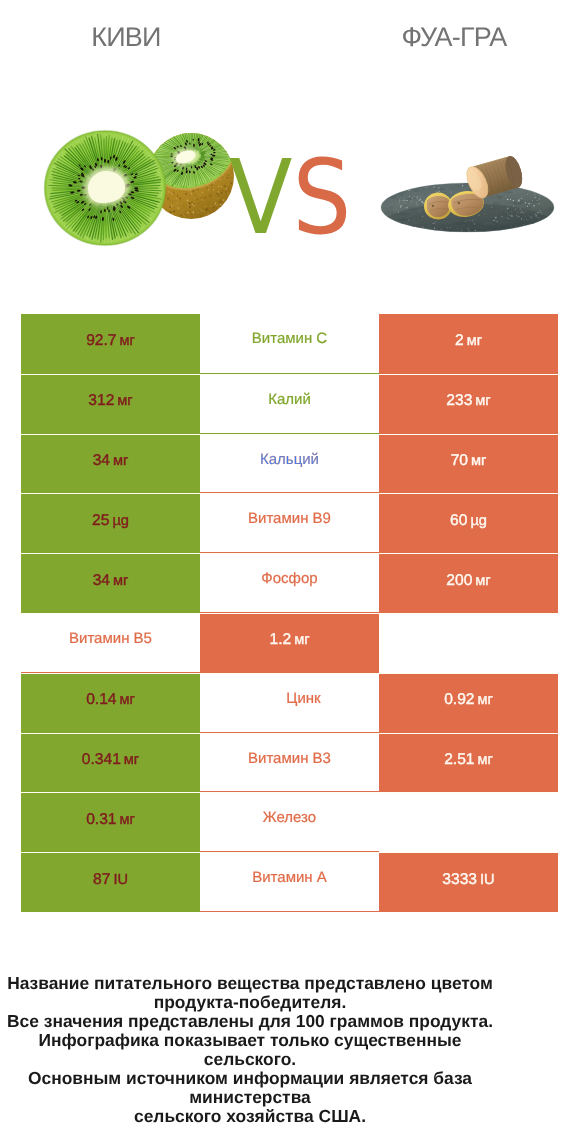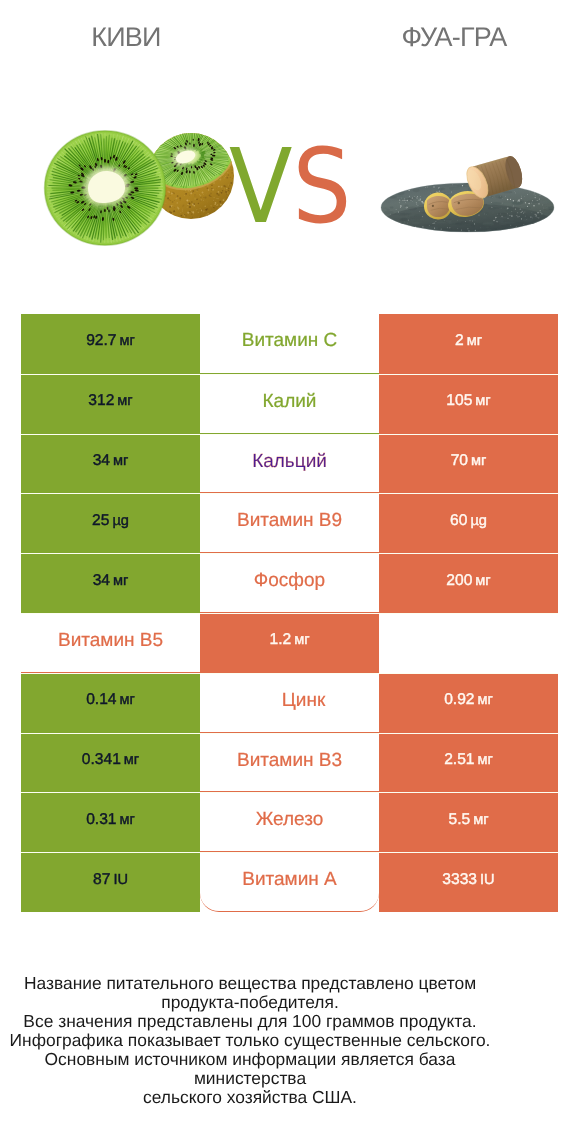--- a/index.html
+++ b/index.html
@@ -9,41 +9,41 @@
 
   .title{position:absolute;top:24px;font-size:27px;line-height:27px;color:#737373;font-weight:400;will-change:transform;
          text-align:center;text-transform:uppercase;letter-spacing:-0.8px;}
   #title-left{left:26px;width:200px;}
   #title-right{left:354px;width:200px;}
 
   .hero{position:absolute;left:0;top:120px;width:580px;height:140px;}
   #kiwi-svg{position:absolute;left:35px;top:0px;}
   #foie-svg{position:absolute;left:370px;top:0px;}
 
-  .vs{position:absolute;top:17px;left:229px;width:140px;height:110px;will-change:transform;
+  .vs{position:absolute;top:28px;left:229px;width:140px;height:110px;will-change:transform;
       font-family:"DejaVu Sans",sans-serif;font-stretch:condensed;
       font-size:103px;line-height:100px;font-weight:400;letter-spacing:0px;}
   #vs-v{color:#80a82e;}
   #vs-s{color:#d96a48;}
 
   .table{position:absolute;left:21px;top:314px;width:537px;}
   .row{display:flex;height:59.8px;box-sizing:border-box;}
   .row+.row{border-top:1.1px solid #fdfff2;margin-top:-0px;}
   .cell{position:relative;width:179px;box-sizing:border-box;}
-  .cell.left{background:#82a72f;color:#0f172a;}
+  .cell.left{background:#82a72f;color:#7f1d1d;}
   .cell.right{background:#e06c49;color:#fff8f1;padding-left:17px;}
   .cell.mid{background:#ffffff;border-bottom:1.3px solid #000;}
   .cell .inner{position:absolute;left:0;right:0;top:16px;text-align:center;white-space:nowrap;will-change:transform;}
   .cell.left .inner,.cell.right .inner{top:17.5px;}
   .num{font-size:15.6px;font-weight:400;-webkit-text-stroke:0.42px;}
   .unit{font-size:14.6px;font-weight:400;-webkit-text-stroke:0.42px;margin-left:3px;}
-  .label{font-size:19px;font-weight:400;-webkit-text-stroke:0.22px;letter-spacing:0;}
+  .label{font-size:15px;font-weight:400;-webkit-text-stroke:0.22px;letter-spacing:0;}
 
   .footer{position:absolute;left:0;top:973.5px;width:500px;text-align:center;will-change:transform;
-          font-size:17.4px;line-height:18.95px;color:#1a1a1a;font-weight:400;}
+          font-size:17.4px;line-height:18.95px;color:#1a1a1a;font-weight:700;}
 </style>
 </head>
 <body>
 
 <div class="page">
   <div class="title" id="title-left">Киви</div>
   <div class="title" id="title-right">Фуа-гра</div>
 
   <div class="hero">
 
@@ -1820,29 +1820,29 @@
         </div>
       </div>
       <div class="row">
         <div class="cell left">
           <div class="inner"><span class="num">312</span><span class="unit">мг</span></div>
         </div>
         <div class="cell mid" style="border-bottom-color: rgb(130, 167, 47);">
           <div class="inner"><span class="label" style="color: rgb(130, 167, 47); -webkit-text-stroke-color: rgb(130, 167, 47);">Калий</span></div>
         </div>
         <div class="cell right">
-          <div class="inner"><span class="num">105</span><span class="unit">мг</span></div>
+          <div class="inner"><span class="num">233</span><span class="unit">мг</span></div>
         </div>
       </div>
       <div class="row">
         <div class="cell left">
           <div class="inner"><span class="num">34</span><span class="unit">мг</span></div>
         </div>
         <div class="cell mid" style="border-bottom-color: rgb(224, 108, 73);">
-          <div class="inner"><span class="label" style="color: #4c1d95; margin-top: 13px; -webkit-text-stroke-color: rgb(224, 108, 73);">Кальций</span></div>
+          <div class="inner"><span class="label" style="color: #3b82f6; margin-top: 13px; -webkit-text-stroke-color: rgb(224, 108, 73);">Кальций</span></div>
         </div>
         <div class="cell right">
           <div class="inner"><span class="num">70</span><span class="unit">мг</span></div>
         </div>
       </div>
       <div class="row">
         <div class="cell left">
           <div class="inner"><span class="num">25</span><span class="unit">µg</span></div>
         </div>
         <div class="cell mid" style="border-bottom-color: rgb(224, 108, 73);">
@@ -1893,29 +1893,26 @@
           <div class="inner"><span class="num">2.51</span><span class="unit">мг</span></div>
         </div>
       </div>
       <div class="row">
         <div class="cell left">
           <div class="inner"><span class="num">0.31</span><span class="unit">мг</span></div>
         </div>
         <div class="cell mid" style="border-bottom-color: rgb(224, 108, 73);">
           <div class="inner"><span class="label" style="color: rgb(224, 108, 73); -webkit-text-stroke-color: rgb(224, 108, 73);">Железо</span></div>
         </div>
-        <div class="cell right">
-          <div class="inner"><span class="num">5.5</span><span class="unit">мг</span></div>
-        </div>
       </div>
       <div class="row">
         <div class="cell left">
           <div class="inner"><span class="num">87</span><span class="unit">IU</span></div>
         </div>
-        <div class="cell mid" style="border-bottom-color: rgb(224, 108, 73); border-radius: 19px;">
+        <div class="cell mid" style="border-bottom-color: rgb(224, 108, 73);">
           <div class="inner"><span class="label" style="color: rgb(224, 108, 73); -webkit-text-stroke-color: rgb(224, 108, 73);">Витамин A</span></div>
         </div>
         <div class="cell right">
           <div class="inner"><span class="num">3333</span><span class="unit">IU</span></div>
         </div>
       </div>
     </div>
   <div class="footer" id="footer">
       <div>Название питательного вещества представлено цветом</div>
       <div>продукта-победителя.</div>

